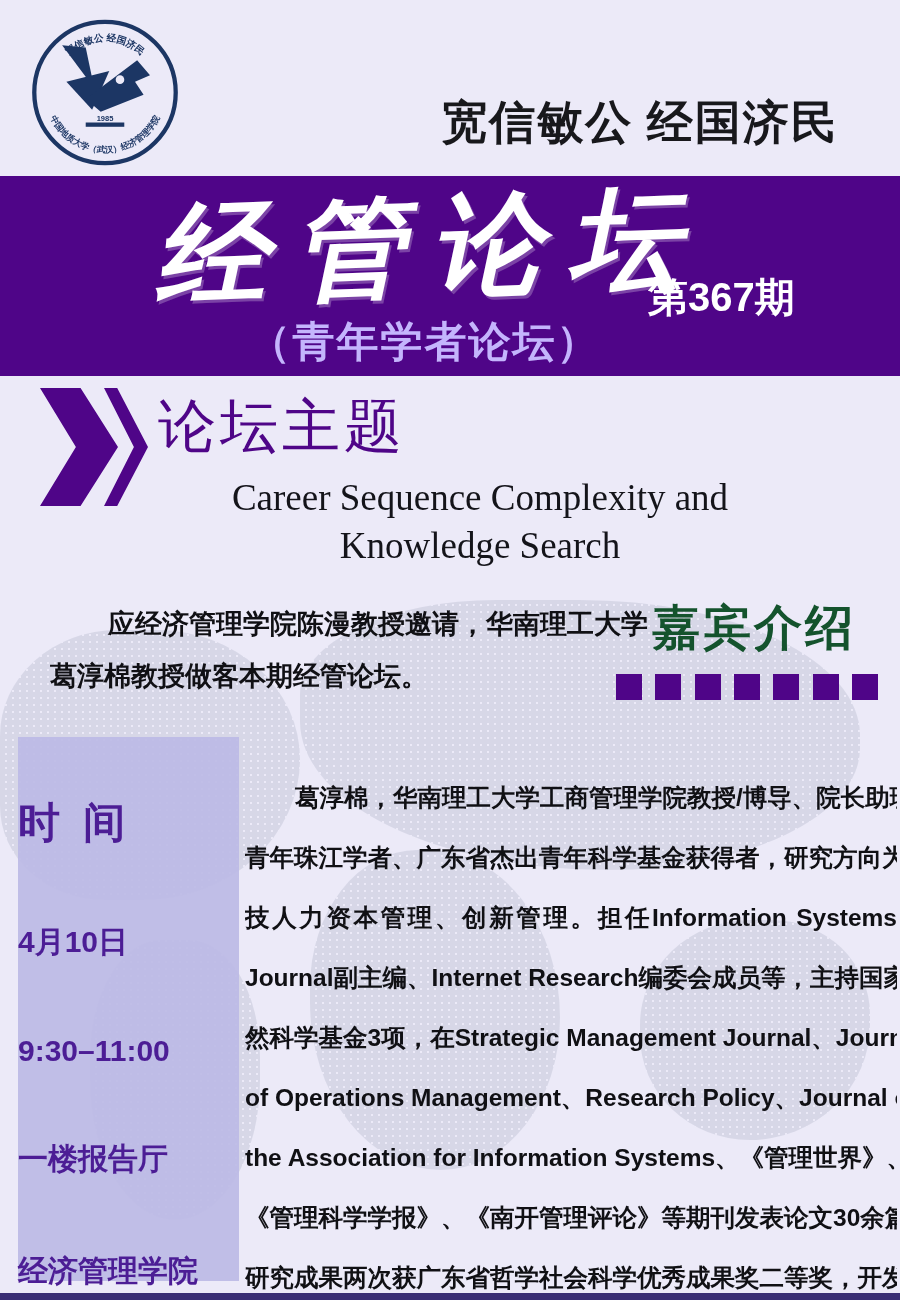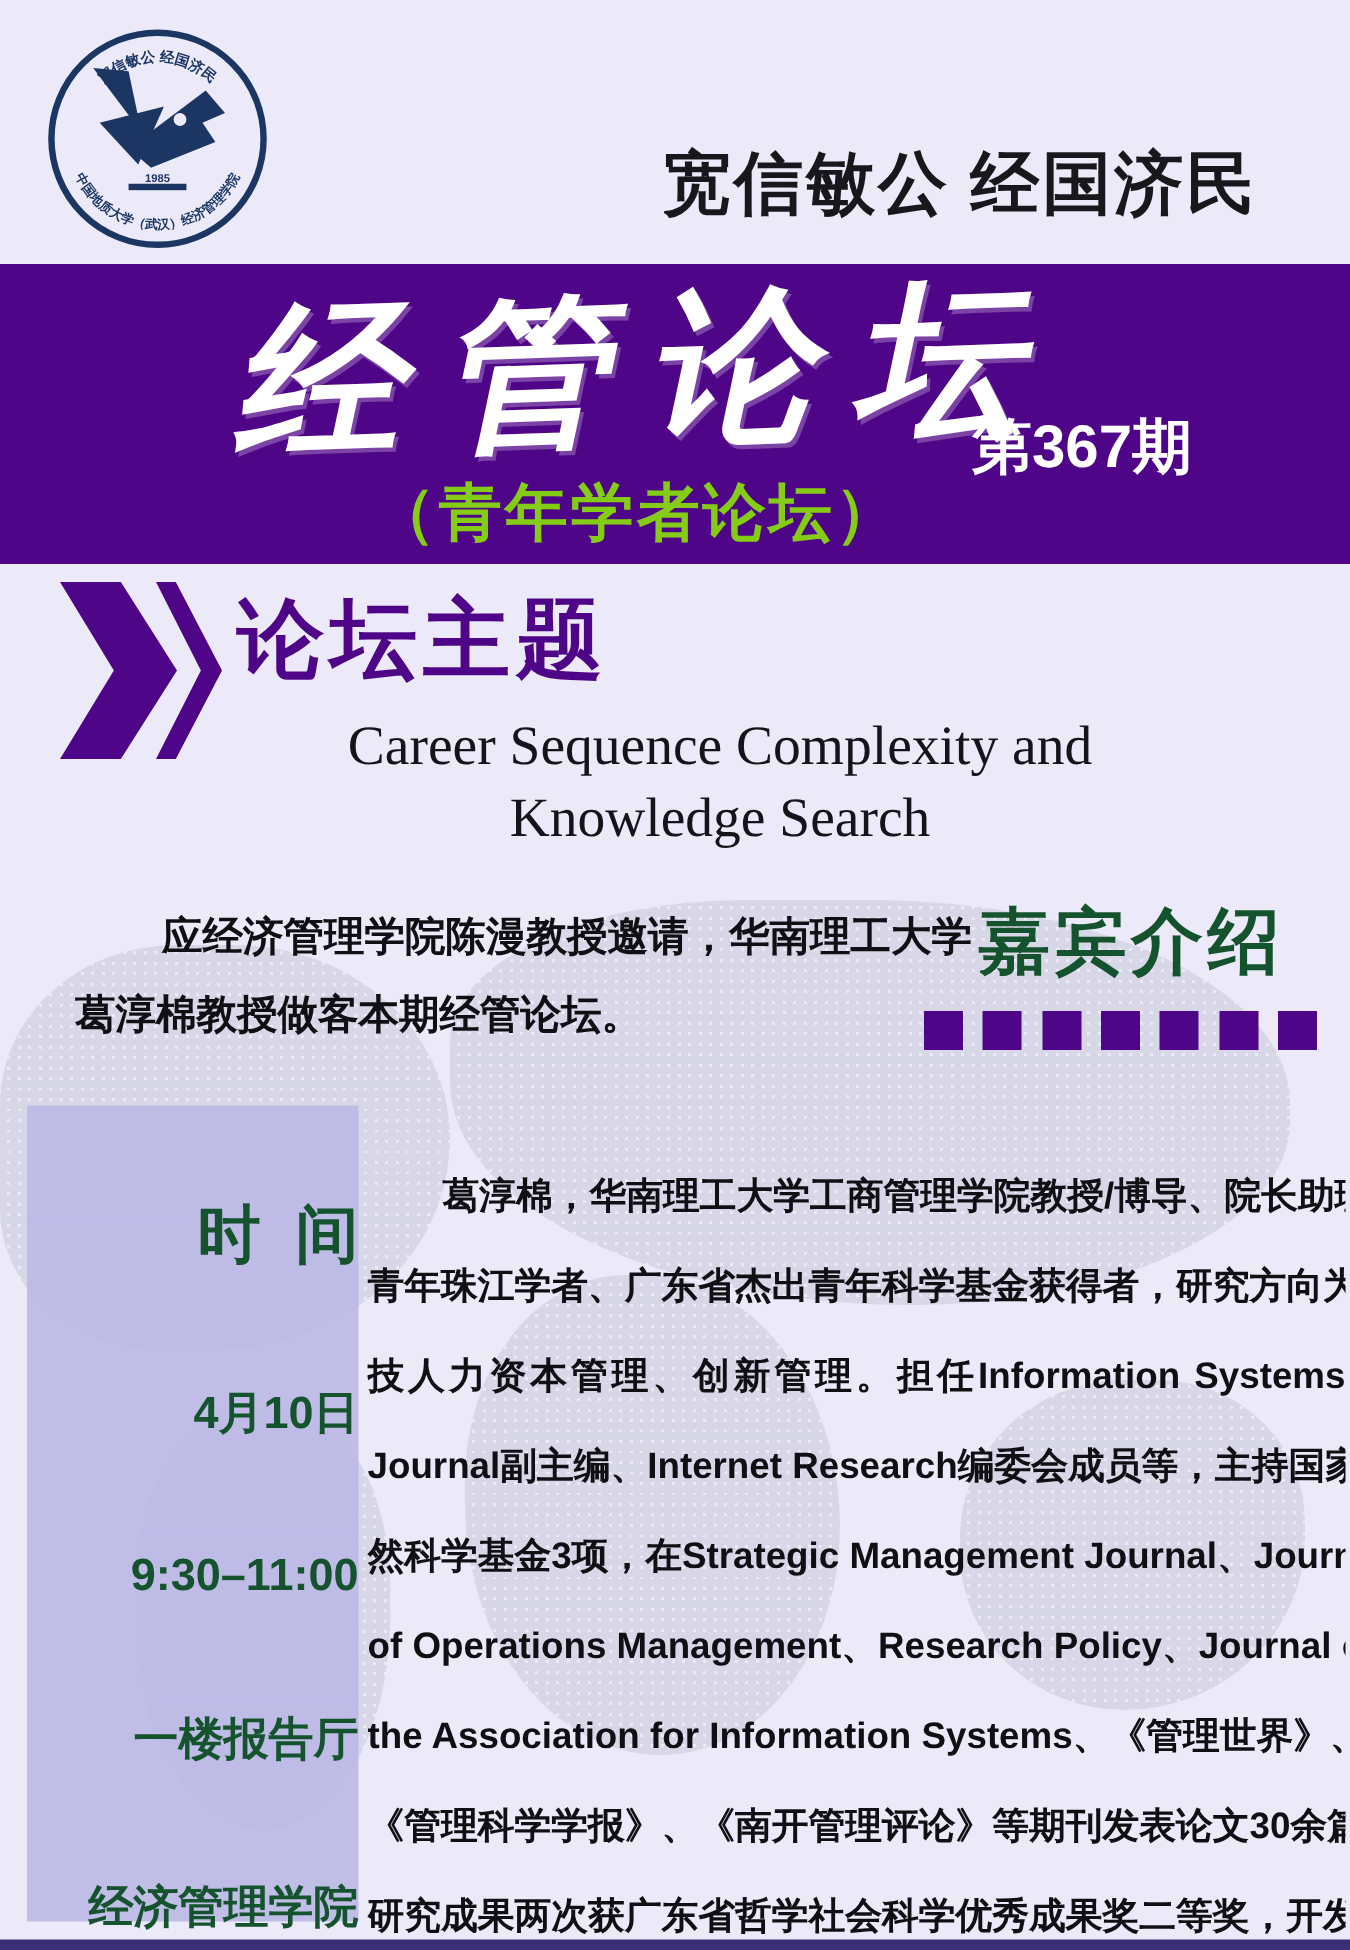--- a/index.html
+++ b/index.html
@@ -36,31 +36,31 @@
     color:#ffffff;font-family:"DejaVu Serif",serif;font-style:italic;font-weight:bold;
     font-size:112px;letter-spacing:26px;text-align:center;white-space:nowrap;
     transform:rotate(-2deg);text-shadow:2px 3px 0 rgba(255,255,255,.25);
   }
   .banner-issue{
     position:absolute;left:648px;top:94px;width:190px;
     color:#ffffff;font-weight:900;font-size:40px;white-space:nowrap;
   }
   .banner-sub{
     position:absolute;left:0;top:138px;width:849px;text-align:center;
-    color:#84cc16;font-weight:900;font-size:42px;letter-spacing:2px;
+    color:#c4b5fd;font-weight:900;font-size:42px;letter-spacing:2px;
   }
   
   .chev{position:absolute;z-index:2;}
   .chev-big{left:40px;top:388px;width:78px;height:118px;background:#4F0588;
     clip-path:polygon(0 0,52% 0,100% 50%,52% 100%,0 100%,46% 50%);}
   .chev-thin{left:104px;top:388px;width:44px;height:118px;background:#4F0588;
     clip-path:polygon(0 0,30% 0,100% 50%,30% 100%,0 100%,68% 50%);}
   .theme-heading{
     position:absolute;left:158px;top:388px;z-index:2;
-    color:#4F0588;font-weight:700;font-size:58px;letter-spacing:4px;white-space:nowrap;
+    color:#4F0588;font-weight:400;font-size:58px;letter-spacing:4px;white-space:nowrap;
   }
   .theme-title{
     position:absolute;left:140px;top:474px;width:680px;z-index:2;
     font-family:"Liberation Serif",serif;color:#14141a;
     font-size:37px;line-height:48px;text-align:center;
   }
   
   .intro{
     position:absolute;left:50px;top:598px;width:580px;z-index:2;
     color:#101014;font-weight:700;font-size:27px;line-height:52px;white-space:nowrap;
@@ -72,22 +72,22 @@
   }
   .guest-squares{
     position:absolute;left:616px;top:674px;width:262px;z-index:2;
     display:flex;justify-content:space-between;
   }
   .guest-squares .sq{width:26px;height:26px;background:#4F0588;}
   
   .sidebar{
     position:absolute;left:18px;top:737px;width:221px;height:544px;z-index:1;
     background:rgba(188,186,229,0.93);
-    display:flex;flex-direction:column;align-items:flex-end;
-    color:#14532d;text-align:center;
+    display:flex;flex-direction:column;align-items:flex-start;
+    color:#4c1d95;text-align:center;
   }
   .sb-label{font-weight:900;font-size:42px;white-space:pre;margin-top:58px;}
   .sb-label2{font-weight:900;font-size:42px;white-space:pre;margin-top:52px;}
   .sb-val{font-weight:900;font-size:30px;white-space:nowrap;margin-top:71px;}
   
   .bio{position:absolute;left:245px;top:768px;width:652px;z-index:2;
     color:#101014;font-weight:900;font-size:24.5px;}
   .bio .bio-line{
     height:60px;line-height:60px;white-space:nowrap;
     text-align:justify;text-align-last:justify;overflow:hidden;

